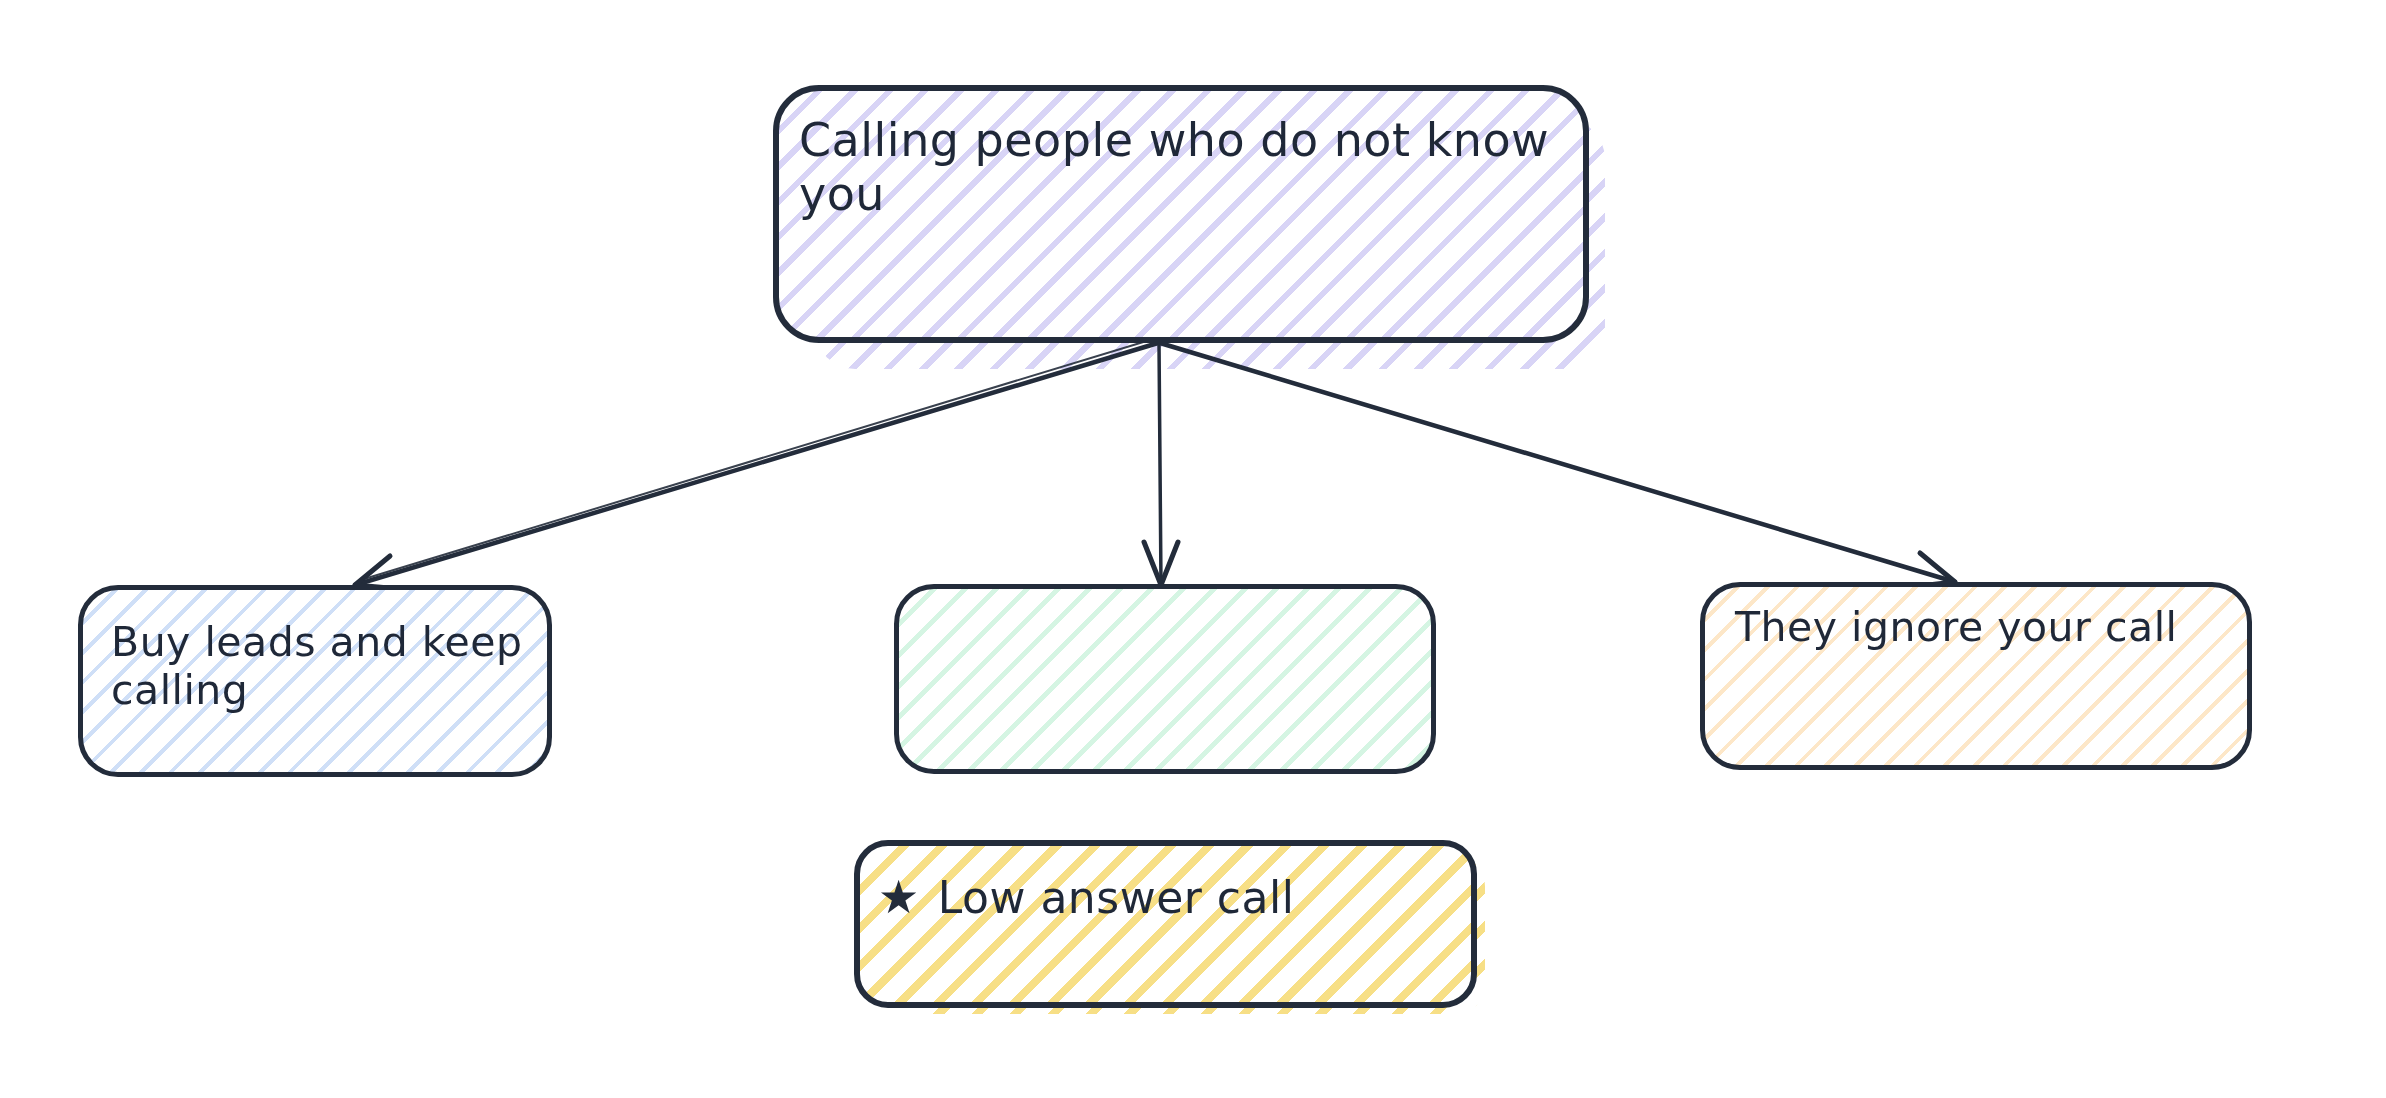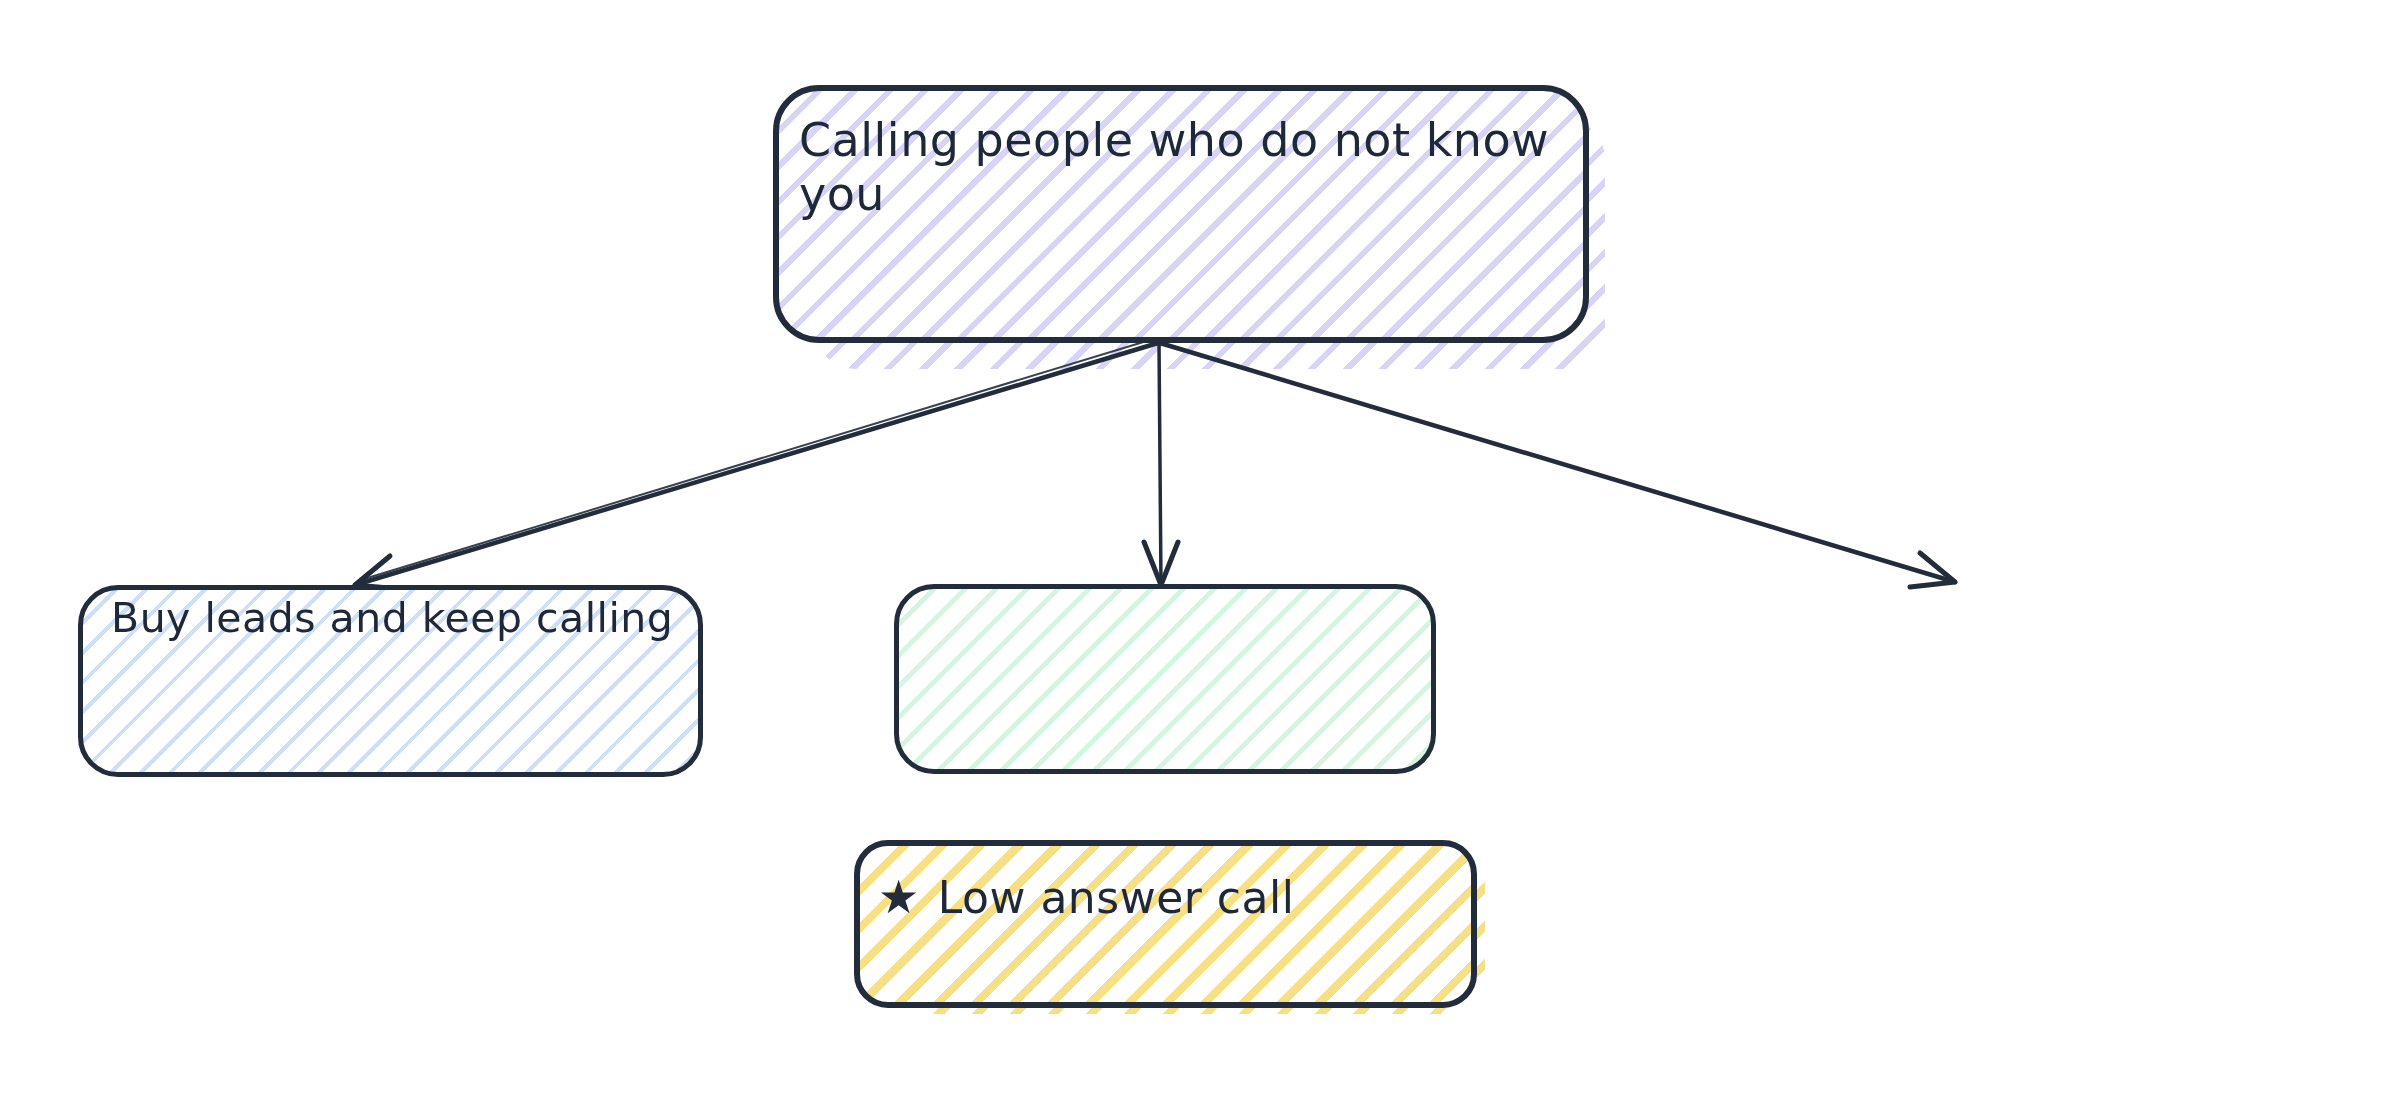--- a/index.html
+++ b/index.html
@@ -51,23 +51,23 @@
   .node-root::after {
     content:"";
     position:absolute;
     z-index:-1;
     inset:28px -22px -32px 36px;
     border-radius:40px;
     background-image:repeating-linear-gradient(135deg, var(--hatch-purple) 0 6px, transparent 6px 25px);
   }
 
   .node-left {
-    left:78px; top:585px; width:625px; height:192px;
+    left:78px; top:585px; width:474px; height:192px;
     border-radius:40px;
-    padding:4px 18px 0 28px;
+    padding:28px 18px 0 28px;
     font-size:41px;
     background-image:repeating-linear-gradient(135deg, var(--hatch-blue) 0 4px, transparent 4px 21px);
   }
   .node-middle {
     left:894px; top:584px; width:542px; height:190px;
     border-radius:40px;
     padding:18px 18px 0 20px;
     font-size:41px;
     line-height:1.3;
     background-image:repeating-linear-gradient(135deg, var(--hatch-green) 0 5px, transparent 5px 22px);
@@ -126,19 +126,22 @@
     <span class="label">Calling people who do not know you</span>
   </div>
 
   <div class="node node-left">
     <span class="label">Buy leads and keep calling</span>
   </div>
 
   <div class="node node-middle">
   </div>
 
+  <div class="node node-right">
+    <span class="label">They ignore your call</span>
+  </div>
 
   <div class="node node-note">
     <span class="star">★</span>
     <span class="label">Low answer call</span>
   </div>
 
 </div>
 
 </body></html>

